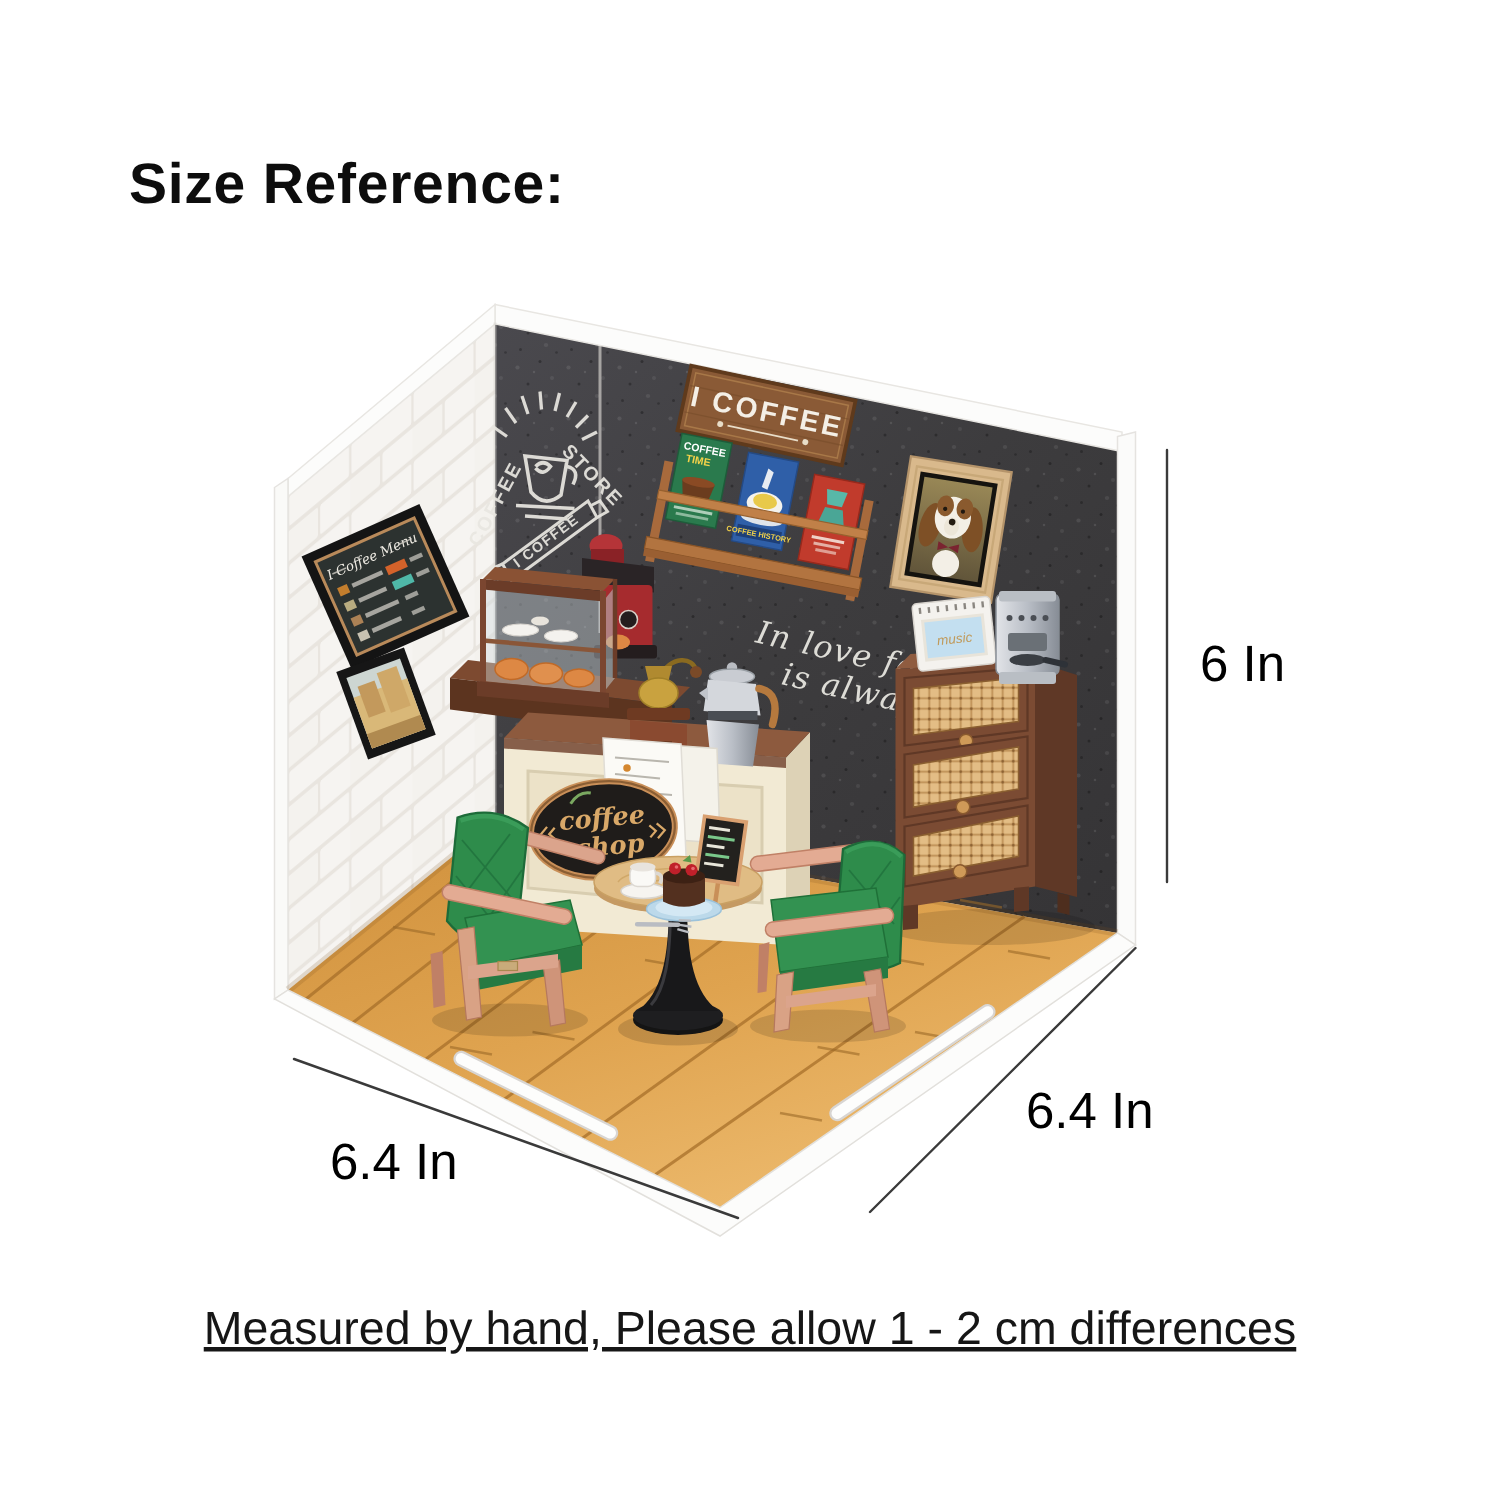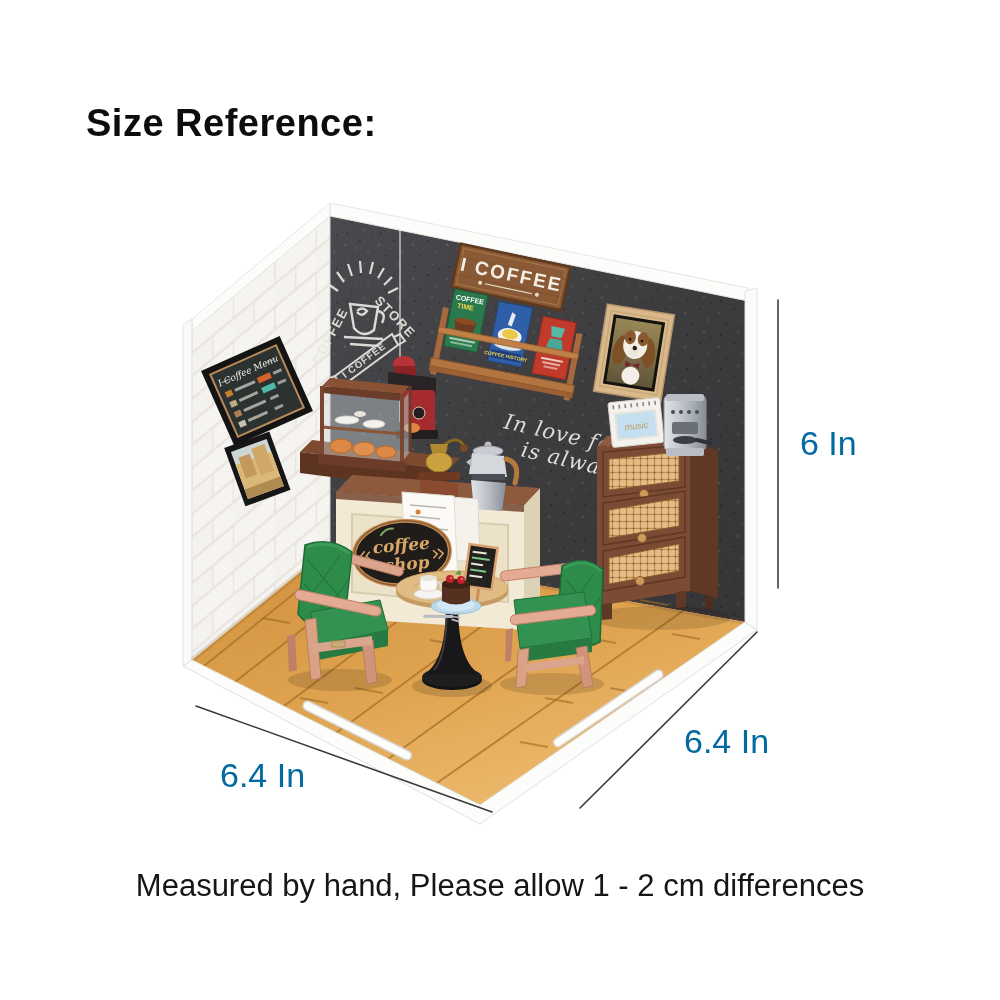--- a/index.html
+++ b/index.html
@@ -2,26 +2,26 @@
 <html><head>
 <meta charset="utf-8">
 <style>
   html,body{margin:0;padding:0;background:#ffffff;}
   #canvas{position:relative;width:1000px;height:1000px;background:#ffffff;overflow:hidden;
           font-family:"Liberation Sans", sans-serif;}
   #scene{position:absolute;left:0;top:0;}
   .title-row{position:absolute;left:86px;top:102px;display:flex;align-items:center;white-space:pre;}
   .title-bold{font-weight:bold;font-size:38px;color:#0d0d0d;letter-spacing:0.5px;}
   .title-reg{font-weight:normal;font-size:31px;color:#1a1a1a;margin-left:10px;}
-  .dim-label{position:absolute;font-size:34px;color:#0369a1;white-space:nowrap;text-align:center;}
+  .dim-label{position:absolute;font-size:34px;color:#000000;white-space:nowrap;text-align:center;}
   .dim-h{left:800px;top:424px;}
   .dim-right{left:684px;top:722px;}
   .dim-left{left:220px;top:756px;}
   .caption{position:absolute;left:0;top:868px;width:1000px;text-align:center;
-           font-size:31px;color:#161616;}
+           font-size:31px;color:#161616;text-decoration:underline;}
   svg text{font-family:"Liberation Sans", sans-serif;}
   .script{font-family:"DejaVu Serif", serif;font-style:italic;}
 </style>
 </head>
 <body>
 
 <div id="canvas">
 
   <div class="title-row"><span class="title-bold"><span>Size Reference</span><span>:</span></span></div>
 

